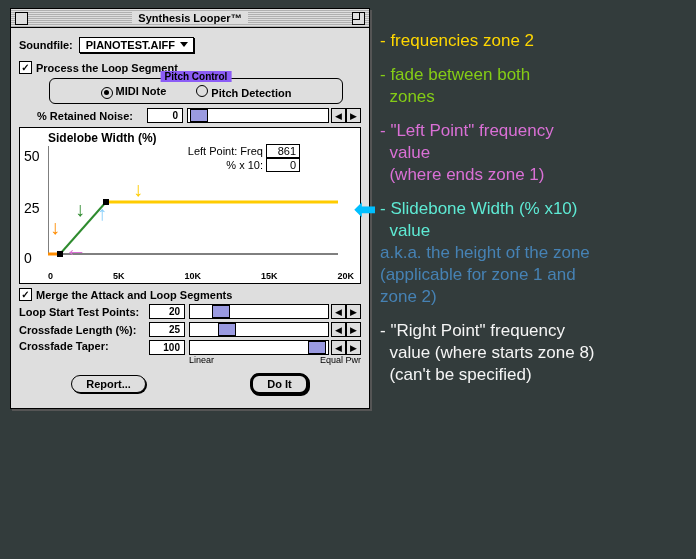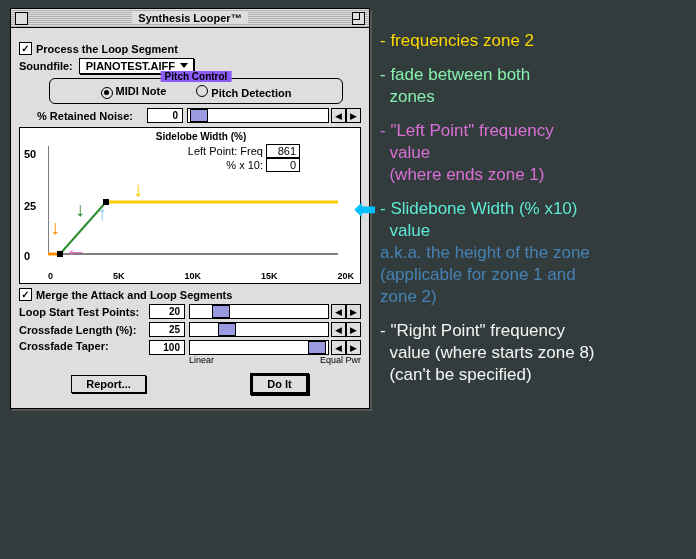--- a/index.html
+++ b/index.html
@@ -19,55 +19,55 @@
 .groupbox{border:1px solid #000;border-radius:6px;margin:4px 18px 4px 30px;padding:6px 8px 4px 8px;position:relative}
 .grouplabel{position:absolute;top:-8px;left:50%;transform:translateX(-50%);background:#8b5cf6;padding:0 4px;font-weight:bold;font-size:10px}
 .radio{width:10px;height:10px;border:1px solid #000;border-radius:50%;display:inline-flex;align-items:center;justify-content:center;margin-right:3px}
 .radio.sel:after{content:"";width:5px;height:5px;background:#000;border-radius:50%}
 .numbox{border:1px solid #000;background:#fff;text-align:right;padding:0 4px;width:26px;font-weight:bold;font-size:10px;height:13px;line-height:13px}
 .slider{border:1px solid #000;background:#fff;height:13px;position:relative;flex:1}
 .slider .thumb{position:absolute;top:0;height:11px;width:16px;background:#9a9ae0;border:1px solid #000}
 .arrowbtns{display:flex;margin-left:2px}
 .arrowbtn{width:13px;height:13px;border:1px solid #000;background:#dedede;display:flex;align-items:center;justify-content:center;font-size:9px}
 .graphbox{border:1px solid #000;background:#fff;margin:4px 0;padding:3px 6px 2px 28px;position:relative;height:150px}
-.graphtitle{text-align:center;font-weight:bold;font-size:10px}
+.graphtitle{text-align:left;font-weight:bold;font-size:12px}
 .pointbox{position:absolute;right:60px;top:16px;font-size:11px;text-align:right;line-height:12px}
 .pointbox .v{border:1px solid #000;background:#fff;padding:0 3px;display:inline-block;min-width:26px;text-align:right;margin-left:3px}
 svg.plot{position:absolute;left:28px;top:18px}
-.ylabel{position:absolute;left:4px;font-size:11px;font-weight:bold}
+.ylabel{position:absolute;left:4px;font-size:14px;font-weight:normal}
 .xlabels{position:absolute;bottom:2px;left:28px;right:6px;display:flex;justify-content:space-between;font-size:9px;font-weight:bold}
-.btn{border:1px solid #000;border-radius:0;background:#dedede;padding:2px 14px;font-weight:bold;box-shadow:1px 1px 0 #000}
+.btn{border:1px solid #000;border-radius:9px;background:#dedede;padding:2px 14px;font-weight:bold;box-shadow:1px 1px 0 #000}
 .btn.def{border-width:3px}
 .underslider{font-size:9px;display:flex;justify-content:space-between}
 
 .anno{position:absolute;left:380px;top:30px;font-family:Arial,sans-serif;font-size:17px;line-height:22px}
 .anno p{margin:0 0 12px 0}
-.c-orange{color:#ff8c00}.c-yellow{color:#ffd700}.c-green{color:#86efac}.c-purple{color:#da70d6}.c-cyan{color:#5eead4}.c-steel{color:#4682b4}.c-white{color:#f5f5f5}
+.c-orange{color:#ff8c00}.c-yellow{color:#ffd700}.c-green{color:#84cc16}.c-purple{color:#da70d6}.c-cyan{color:#5eead4}.c-steel{color:#4682b4}.c-white{color:#f5f5f5}
 
 .garrow{position:absolute;font-size:20px;font-weight:bold}
 </style>
 </head>
 <body>
 
 <div class="window">
   <div class="titlebar">
     <div class="closebox"></div>
     <div class="titletxt">Synthesis Looper™</div>
     <div class="zoombox"></div>
   </div>
   <div class="content">
 
+    <div class="row">
+      <span class="label">Soundfile:</span>
+      <span class="dropdown">PIANOTEST.AIFF</span>
+    </div>
+
     <div class="row" style="margin-top:8px">
       <span class="checkbox checked"></span>
       <span class="label">Process the Loop Segment</span>
-    </div>
-
-    <div class="row">
-      <span class="label">Soundfile:</span>
-      <span class="dropdown">PIANOTEST.AIFF</span>
     </div>
 
     <div class="groupbox">
       <span class="grouplabel">Pitch Control</span>
       <div style="display:flex;gap:30px;justify-content:center">
         <span><span class="radio sel"></span><b>MIDI Note</b></span>
         <span><span class="radio"></span><b>Pitch Detection</b></span>
       </div>
     </div>
 

